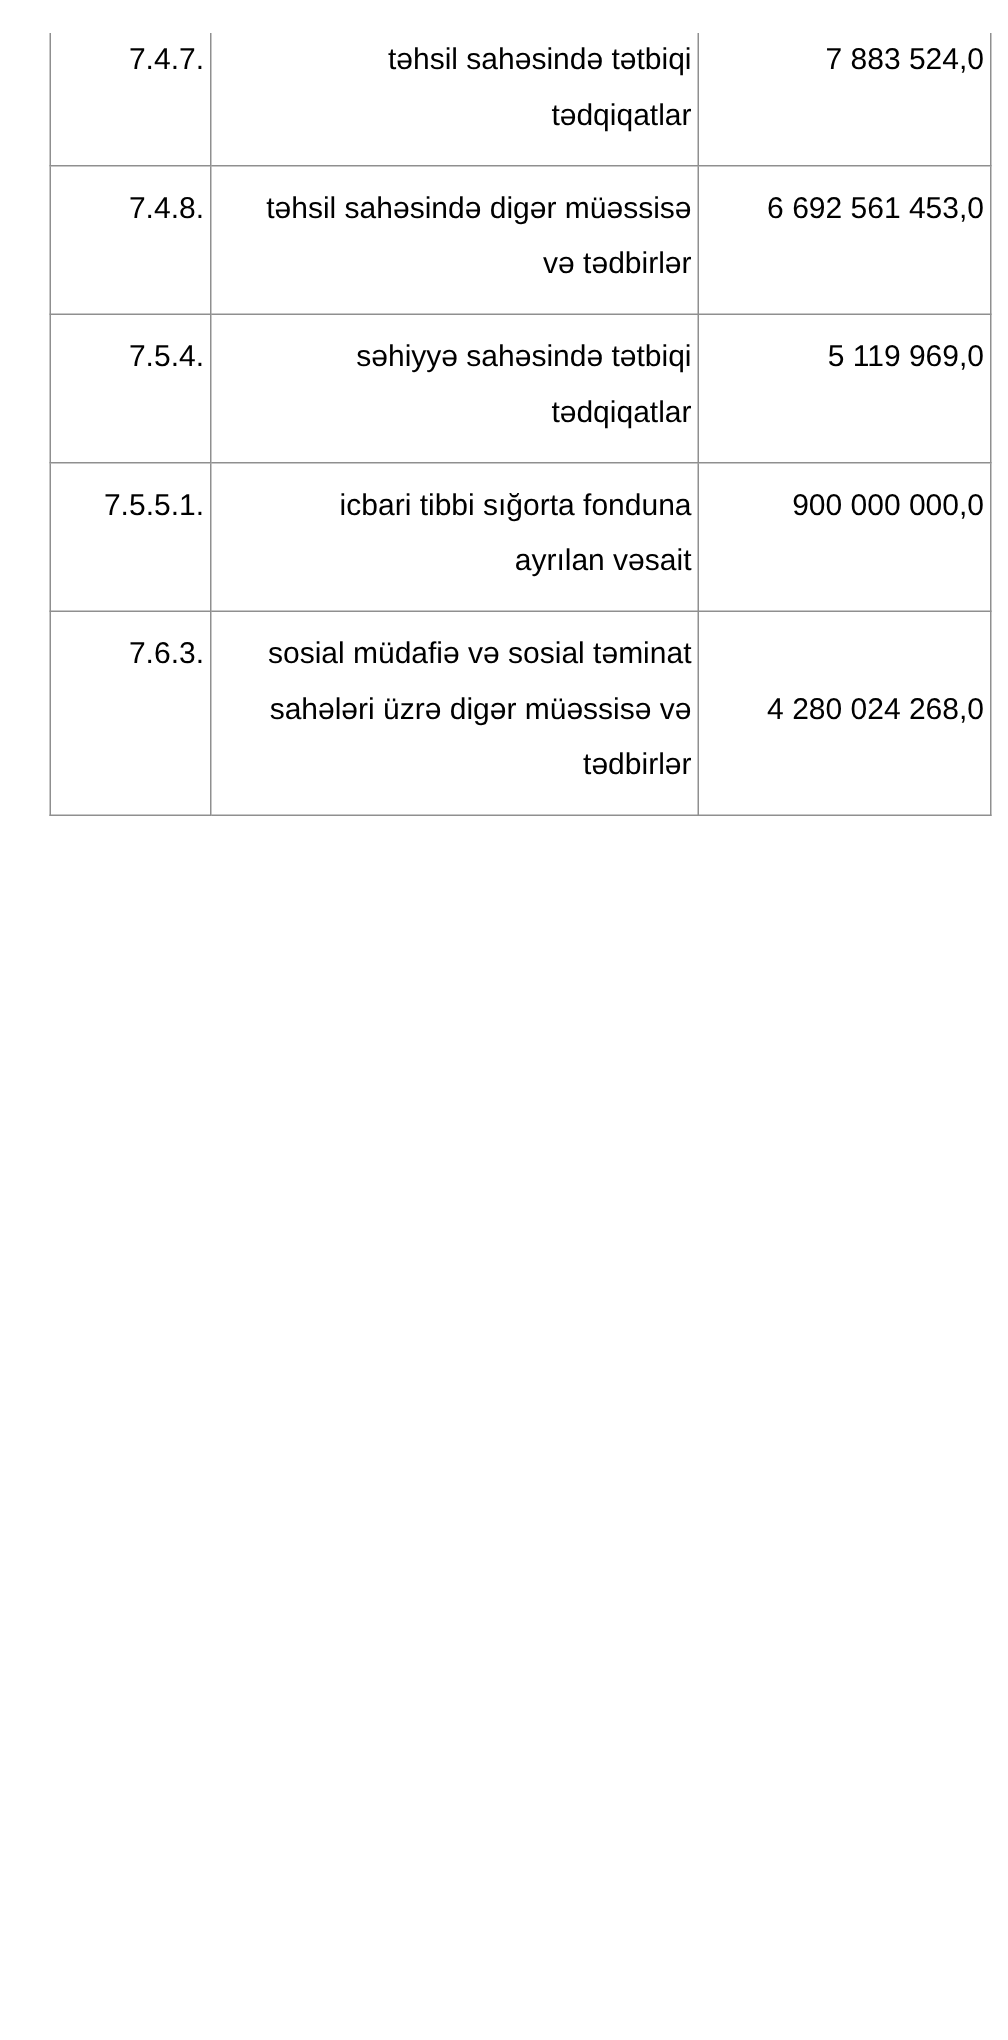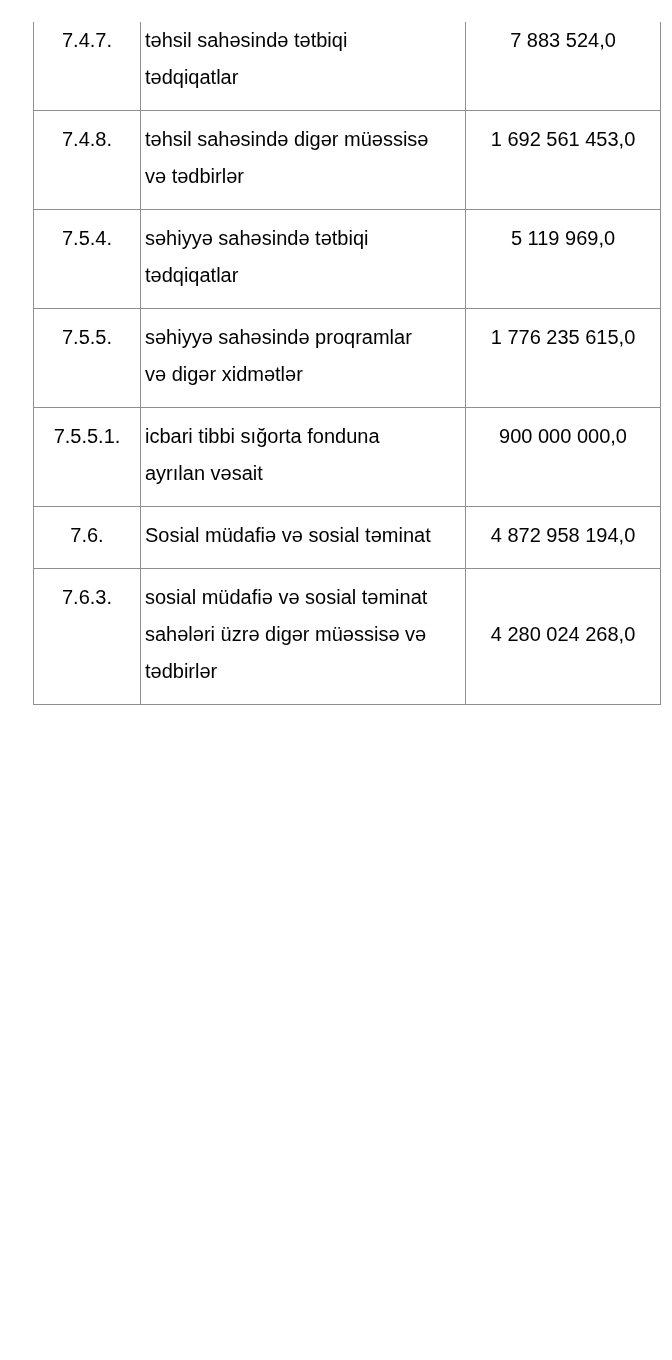--- a/index.html
+++ b/index.html
@@ -26,20 +26,21 @@
     line-height: 37px;
   }
   col.c-code   { width: 107px; }
   col.c-desc   { width: 325px; }
   col.c-amount { width: 195px; }
   table.budget-table td {
     border: 1.5px solid #8f8f8f;
     vertical-align: top;
     padding: 10px 4px 14px 4px;
     overflow: hidden;
+    text-align: right;
   }
   
   table.budget-table tr:first-child td {
     border-top: none;
     padding-top: 0;
   }
   td.code {
     text-align: center;
   }
   td.desc {
@@ -69,44 +70,33 @@
         <tr>
           <td class="code">7.4.7.</td>
           <td class="desc">təhsil sahəsində tətbiqi
 tədqiqatlar</td>
           <td class="amount">7 883 524,0</td>
         </tr>
         <tr>
           <td class="code">7.4.8.</td>
           <td class="desc">təhsil sahəsində digər müəssisə
 və tədbirlər</td>
-          <td class="amount">1 692 561 453,0</td>
+          <td class="amount">6 692 561 453,0</td>
         </tr>
         <tr>
           <td class="code">7.5.4.</td>
           <td class="desc">səhiyyə sahəsində tətbiqi
 tədqiqatlar</td>
           <td class="amount">5 119 969,0</td>
         </tr>
         <tr>
-          <td class="code">7.5.5.</td>
-          <td class="desc">səhiyyə sahəsində proqramlar
-və digər xidmətlər</td>
-          <td class="amount">1 776 235 615,0</td>
-        </tr>
-        <tr>
           <td class="code">7.5.5.1.</td>
           <td class="desc">icbari tibbi sığorta fonduna
 ayrılan vəsait</td>
           <td class="amount">900 000 000,0</td>
-        </tr>
-        <tr>
-          <td class="code">7.6.</td>
-          <td class="desc">Sosial müdafiə və sosial təminat</td>
-          <td class="amount">4 872 958 194,0</td>
         </tr>
         <tr>
           <td class="code">7.6.3.</td>
           <td class="desc">sosial müdafiə və sosial təminat
 sahələri üzrə digər müəssisə və
 tədbirlər</td>
           <td class="amount v-middle">4 280 024 268,0</td>
         </tr>
       </tbody>
   </table>

